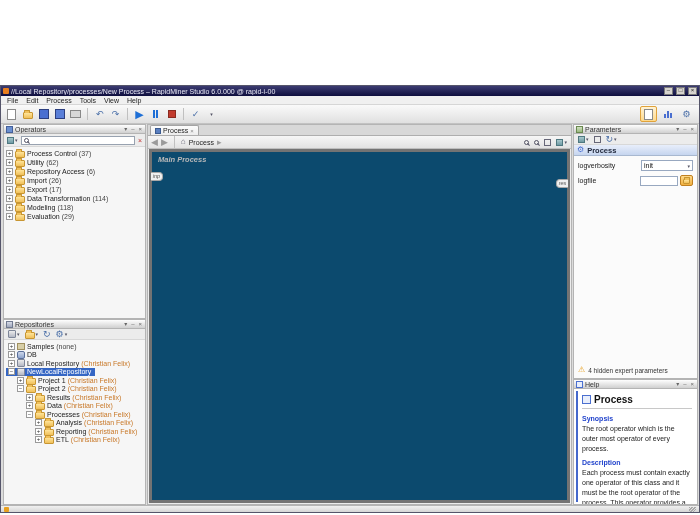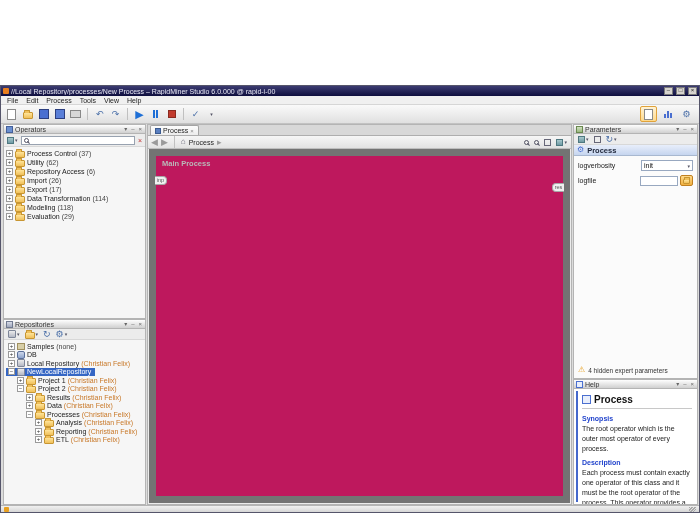--- a/index.html
+++ b/index.html
@@ -82,21 +82,21 @@
   
   .tabstrip { height:11px; background:#d8d8d8; border-bottom:1px solid #aeaeae; display:flex; align-items:flex-end; padding-left:2px; }
   .tab { height:10px; background:linear-gradient(#fdfdfd,#ececec); border:1px solid #a4a4a4; border-bottom:none; display:flex; align-items:center; gap:2px; padding:0 4px; font-size:7px; color:#222; border-radius:2px 2px 0 0; }
   .tab-icon { width:6px; height:6px; background:#5a7fc0; border:1px solid #3a5a90; flex:none; }
   .tab-close { color:#888; font-size:6px; }
   .procbar { height:13px; background:linear-gradient(#f6f6f6,#e2e2e2); border-bottom:1px solid #bebebe; display:flex; align-items:center; gap:3px; padding:0 3px; }
   .bc-home { font-size:8px; color:#667; line-height:1; }
   .bc-label { font-size:7px; color:#222; }
   .spacer { flex:1; }
   .ic-fit { width:7px; height:7px; border:1px solid #667; }
-  .canvas { position:absolute; left:1px; right:1px; top:24px; bottom:1px; background:#be185d; border:7px solid #737373; }
+  .canvas { position:absolute; left:1px; right:1px; top:24px; bottom:1px; background:#0c4a6e; border:3px solid #737373;font-style:italic; }
   .canvas-label { position:absolute; top:3px; left:6px; font-size:7.5px; font-weight:bold; color:#b9b9b9; }
   .port { position:absolute; font-size:5.5px; color:#555; background:#f0f0f0; border:1px solid #a8a8a8; display:flex; align-items:center; justify-content:center; line-height:1; }
   .port-in  { left:-1px;  top:20px; width:12px; height:9px; border-left:none;  border-radius:0 4px 4px 0; }
   .port-out { right:-1px; top:27px; width:12px; height:9px; border-right:none; border-radius:4px 0 0 4px; }
 
   
   .opbar { height:11px; background:linear-gradient(#e8eefb,#c6d5ef); border-bottom:1px solid #a8b8d0; display:flex; align-items:center; gap:3px; padding:0 3px; }
   .opname { font-size:7.5px; font-weight:bold; color:#1c2438; }
   .gear-blue { font-size:8px; color:#4a6fd0; line-height:1; }
   .prow { display:flex; align-items:center; justify-content:space-between; padding:4px 4px 0 4px; }

